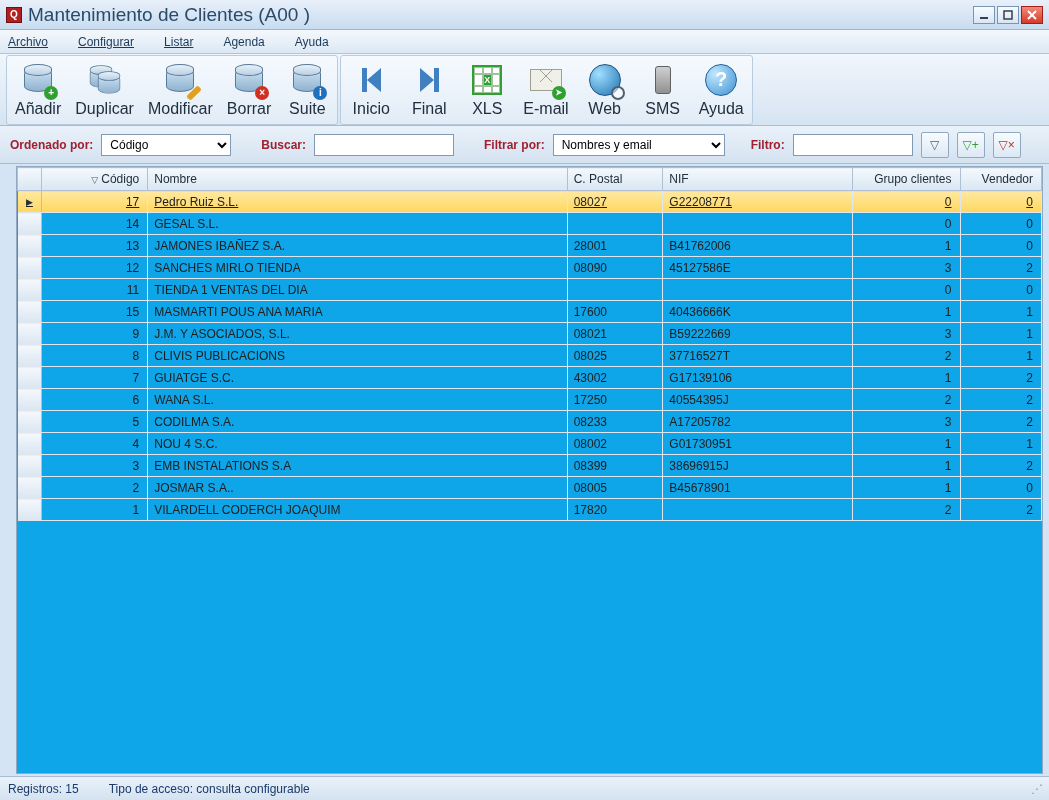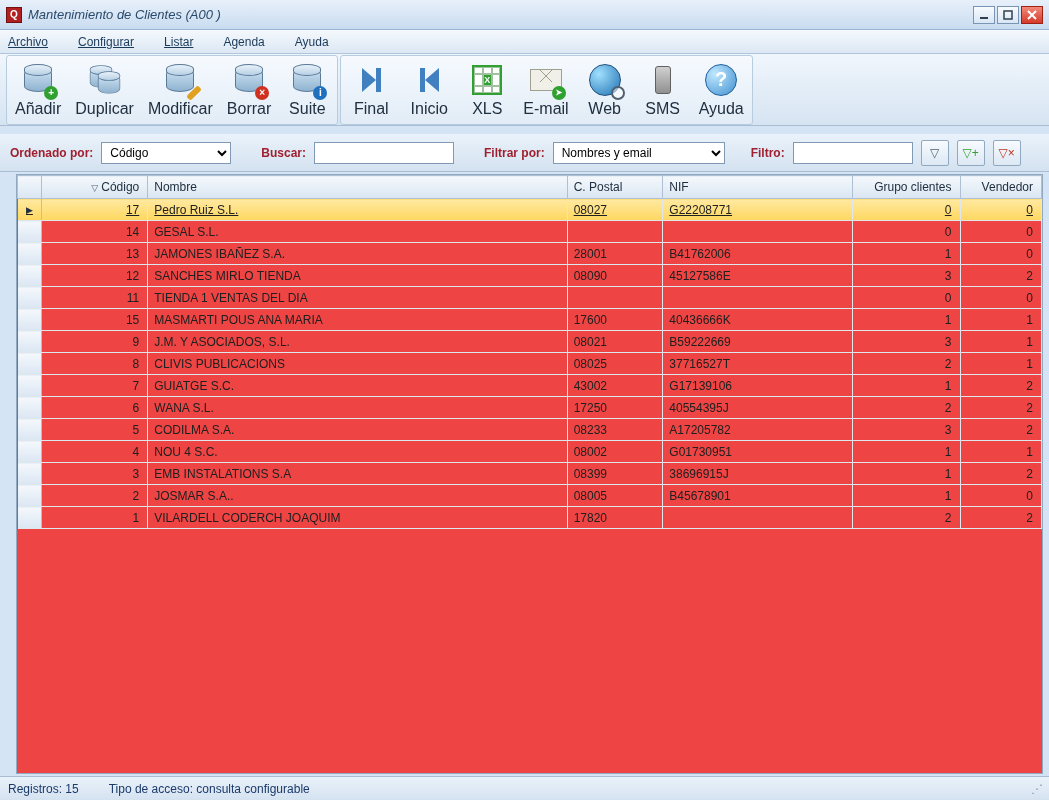--- a/index.html
+++ b/index.html
@@ -22,21 +22,21 @@
   padding: 0 6px;
 }
 .titlebar .app-icon {
   width: 16px; height: 16px;
   background: #b02020;
   border: 1px solid #701010;
   margin-right: 6px;
   display: flex; align-items: center; justify-content: center;
   color: #fff; font-weight: bold; font-size: 10px;
 }
-.titlebar .title-text { color: #2a4a6a; font-size: 13px; font-style: italic; }
+.titlebar .title-text { color: #2a4a6a; font-size: 19px; }
 .titlebar .spacer { flex: 1; }
 .win-btn {
   width: 22px; height: 18px;
   border: 1px solid #7a94b4;
   background: linear-gradient(#f8fbff,#d8e6f4);
   margin-left: 2px;
   display: flex; align-items: center; justify-content: center;
   cursor: pointer;
 }
 .win-btn.close { background: linear-gradient(#f28a7a,#d43a2a); border-color:#a02015;}
@@ -141,39 +141,38 @@
 .nav-tri{width:0;height:0;border-top:12px solid transparent;border-bottom:12px solid transparent;}
 
 .filterbar {
   height: 38px;
   background: linear-gradient(#eaf2fa,#d4e2f0);
   border-bottom: 1px solid #a8bcd4;
   display:flex;
   align-items:center;
   padding: 8px 10px;
   gap: 8px;
-  margin-top: 8px;
 }
 .filterbar .lbl { color:#a02030; font-weight:bold; font-size:12px; }
 .filterbar select, .filterbar input[type=text] {
   font-family:inherit; font-size:12px;
   border:1px solid #809ab4; background:#fff;
   height:22px; padding:2px 4px;
 }
 .icon-btn {
   width:28px;height:26px;border:1px solid #90a8c0;
   background:linear-gradient(#f8fbff,#dce8f4);
   display:flex;align-items:center;justify-content:center;cursor:pointer;
   border-radius:2px;
 }
 
 .grid-wrap {
   flex:1;
   margin: 2px 6px 2px 16px;
-  background:#ef4444;
+  background:#0ea5e9;
   border:1px solid #90a8c0;
   overflow:auto;
   position:relative;
 }
 table.grid { width:100%; border-collapse:collapse; table-layout:fixed; }
 .grid th {
   background:linear-gradient(#f4f8fc,#dae6f2);
   border:1px solid #b0c0d4;
   font-weight:normal;
   text-align:left;
@@ -283,34 +282,34 @@
           <div class="db-cyl"></div>
           <div class="badge" style="background:#2070c0">i</div>
         </div>
       <div class="tool-label">Suite</div>
     </div>
   </div>
   <div class="tool-group">
     <div class="tool-btn">
       <div class="tool-icon">
           <div class="nav-ic">
+            <div style="width:5px;height:24px;background:#4080c0"></div>
+            <div class="nav-tri" style="border-right:14px solid #4080c0"></div>
+          </div>
+        </div>
+      <div class="tool-label">Inicio</div>
+    </div>
+    <div class="tool-btn">
+      <div class="tool-icon">
+          <div class="nav-ic">
             <div class="nav-tri" style="border-left:14px solid #4080c0"></div>
             <div style="width:5px;height:24px;background:#4080c0"></div>
           </div>
         </div>
       <div class="tool-label">Final</div>
-    </div>
-    <div class="tool-btn">
-      <div class="tool-icon">
-          <div class="nav-ic">
-            <div style="width:5px;height:24px;background:#4080c0"></div>
-            <div class="nav-tri" style="border-right:14px solid #4080c0"></div>
-          </div>
-        </div>
-      <div class="tool-label">Inicio</div>
     </div>
     <div class="tool-btn">
       <div class="tool-icon">
           <div class="xls-ic">
             <div></div>
             <div></div>
             <div></div>
             <div></div>
             <div class="x">X</div>
             <div></div>

